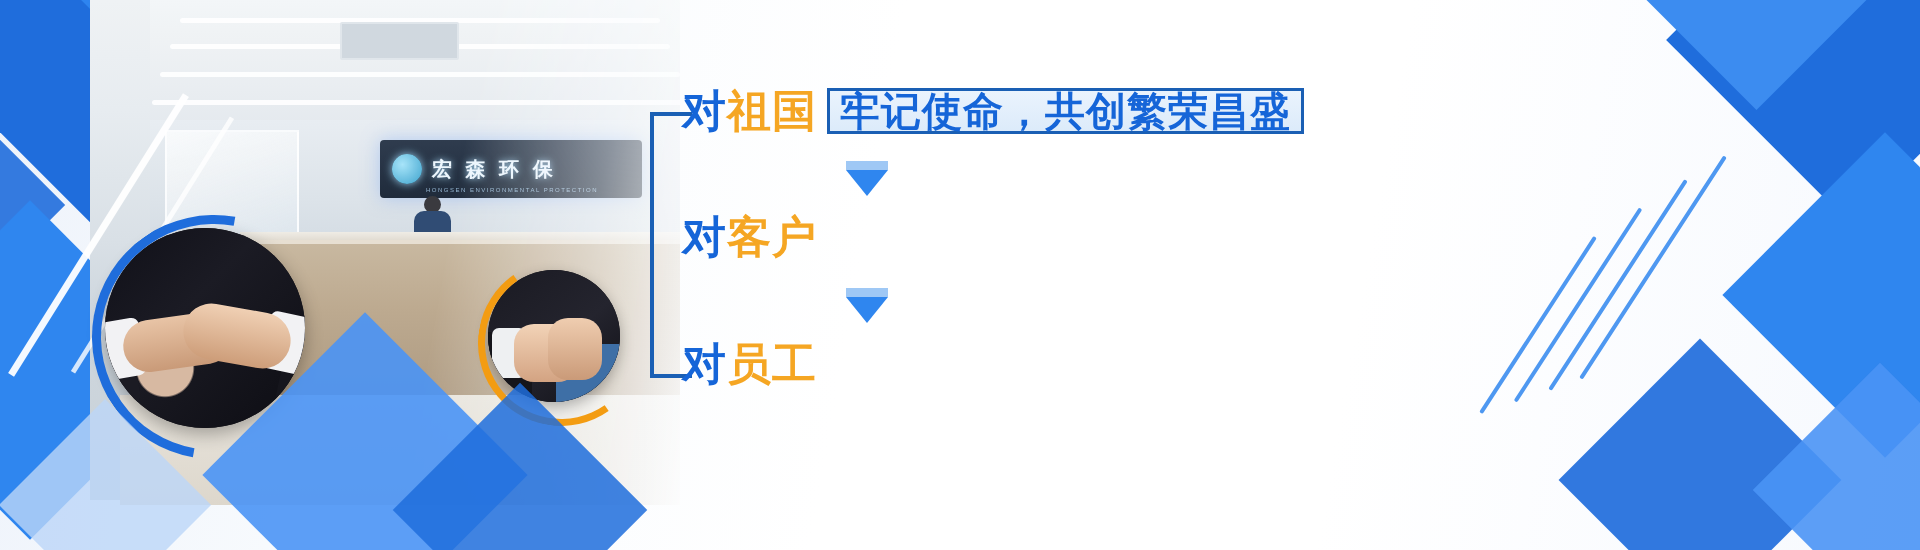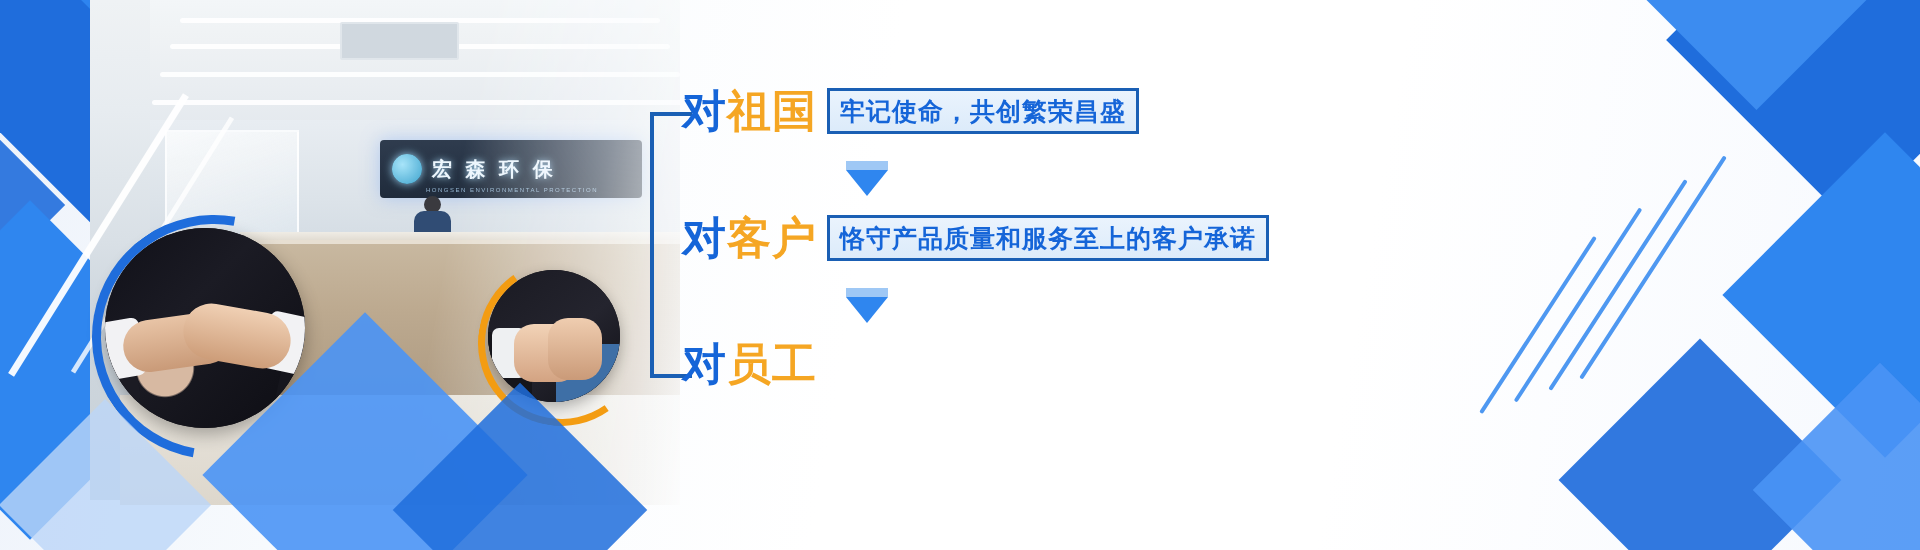--- a/index.html
+++ b/index.html
@@ -253,21 +253,21 @@
   }
   .hl-blue{color:#1565d8;}
   .hl-orange{color:#f5a623;}
 
   .chip{
     margin-left:10px;
     display:inline-flex;align-items:center;
     height:46px;padding:0 10px;
     border:3px solid #1a5fb4;
     background:linear-gradient(180deg,#eaf3fd,#dcebfa);
-    color:#1565d8;font-size:25px;font-weight:bold;letter-spacing:1px;
+    color:#1565d8;font-size:40px;font-weight:bold;letter-spacing:1px;
     font-family:"DejaVu Sans","Liberation Sans",sans-serif;
     box-sizing:border-box;
   }
 
   .arrow{
     position:absolute;width:0;height:0;
     border-left:21px solid transparent;
     border-right:21px solid transparent;
     border-top:26px solid #2f86ef;
   }
@@ -361,21 +361,20 @@
       <span class="headline hl-orange">祖国</span>
       <span class="chip">牢记使命，共创繁荣昌盛</span>
     </div>
 
     <div class="arrow-cap arrow-1c"></div>
     <div class="arrow arrow-1"></div>
 
     <div class="row row-2">
       <span class="headline hl-blue">对</span>
       <span class="headline hl-orange">客户</span>
-      <span class="chip">恪守产品质量和服务至上的客户承诺</span>
     </div>
 
     <div class="arrow-cap arrow-2c"></div>
     <div class="arrow arrow-2"></div>
 
     <div class="row row-3">
       <span class="headline hl-blue">对</span>
       <span class="headline hl-orange">员工</span>
     </div>
 

